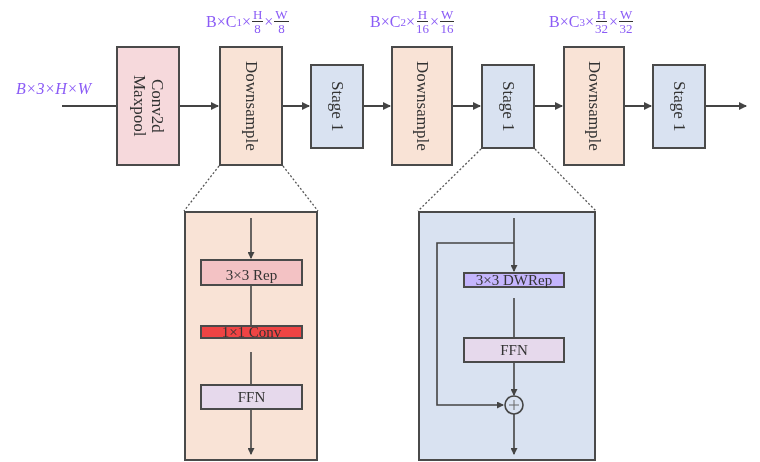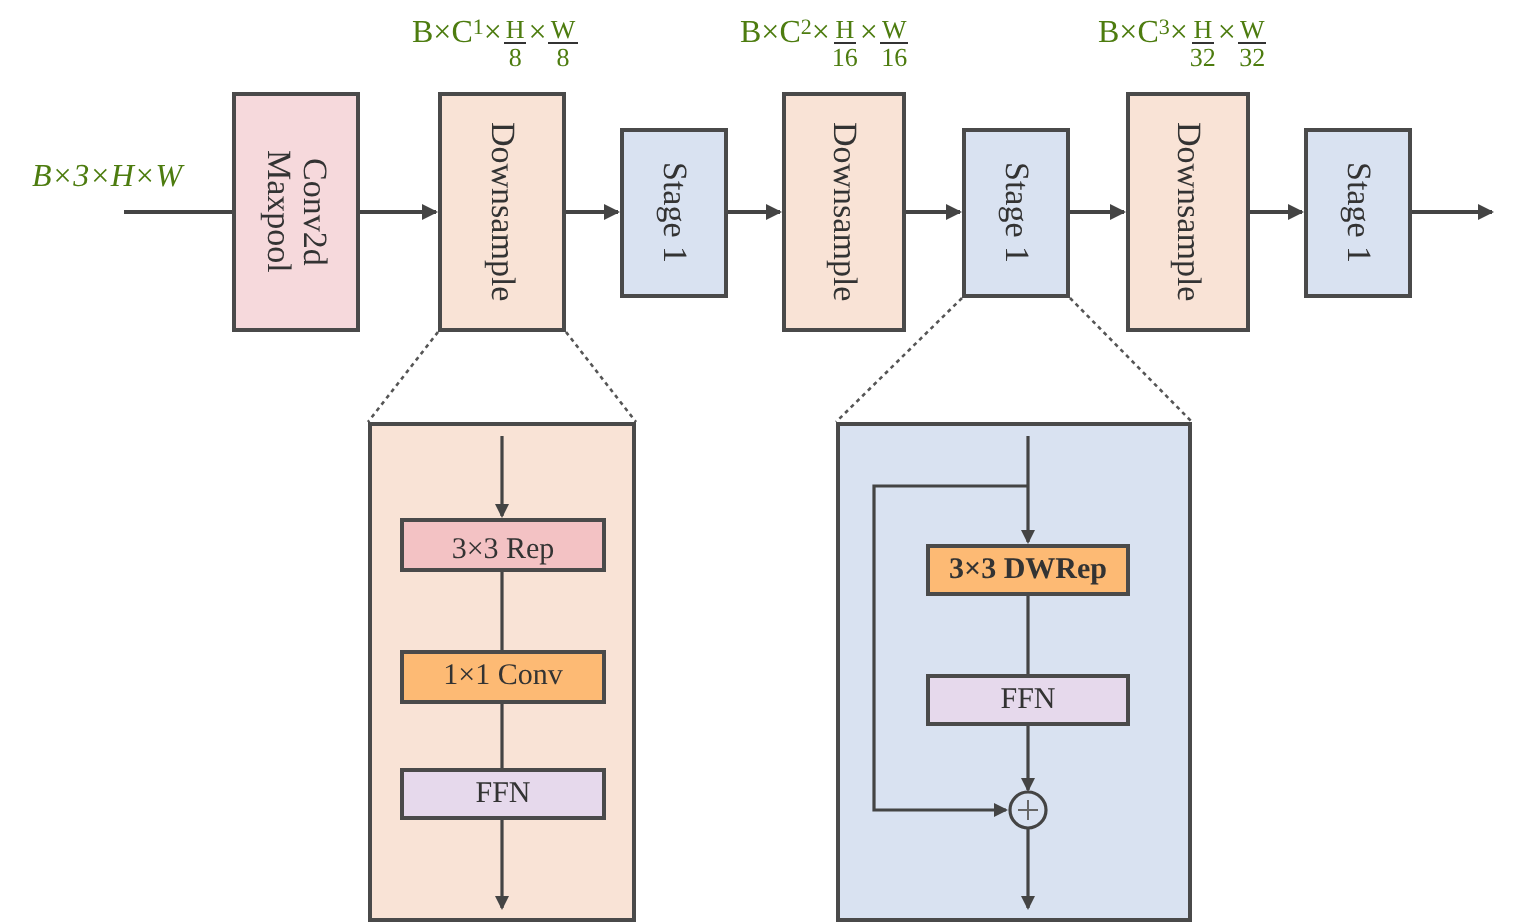--- a/index.html
+++ b/index.html
@@ -1,21 +1,21 @@
 <!DOCTYPE html>
 <html><head>
 <meta charset="utf-8">
 <style>
   html,body{margin:0;padding:0;background:#ffffff;}
   body{width:760px;height:462px;position:relative;overflow:hidden;font-family:"Liberation Serif","DejaVu Serif",serif;color:#3a3a3a;}
   svg{position:absolute;left:0;top:0;}
   .box{position:absolute;box-sizing:border-box;border:2px solid #4a4a4a;display:flex;align-items:center;justify-content:center;}
   .vtext{writing-mode:vertical-rl;font-size:17px;line-height:18px;text-align:center;color:#333;}
   .htext{font-size:15px;color:#333;white-space:nowrap;}
-  .label{position:absolute;font-size:16px;color:#4d7c0f;white-space:nowrap;display:flex;}
+  .label{position:absolute;font-size:16px;color:#8b5cf6;white-space:nowrap;display:flex;align-items:center;}
   .frac{display:inline-flex;flex-direction:column;align-items:center;font-size:13px;line-height:13px;margin:0 1px;}
   .frac .num{border-bottom:1.3px solid #333;padding:0 1px;}
   .sub{font-size:11px;vertical-align:-3px;}
 </style>
 </head>
 <body>
 
 <svg width="760" height="462">
   <defs>
     <marker id="ah" markerWidth="8" markerHeight="8" refX="7" refY="4" orient="auto" markerUnits="userSpaceOnUse">
@@ -130,25 +130,25 @@
   <line x1="514" y1="363" x2="514" y2="395" stroke="#444" stroke-width="1.6" marker-end="url(#ah2)"></line>
   <circle cx="514" cy="405" r="9" fill="#d9e2f1" stroke="#444" stroke-width="1.6"></circle>
   <line x1="509" y1="405" x2="519" y2="405" stroke="#666" stroke-width="1"></line>
   <line x1="514" y1="400" x2="514" y2="410" stroke="#666" stroke-width="1"></line>
   <line x1="514" y1="414" x2="514" y2="454" stroke="#444" stroke-width="1.6" marker-end="url(#ah2)"></line>
 </svg>
 
 <div class="box" style="left:200px;top:259px;width:103px;height:27px;background:#f3c2c4;align-items:flex-end;">
   <span class="htext">3×3 Rep</span>
 </div>
-<div class="box" style="left:200px;top:325px;width:103px;height:27px;background:#fdba74;">
+<div class="box" style="left:200px;top:325px;width:103px;height:14px;background:#ef4444;">
   <span class="htext">1×1 Conv</span>
 </div>
 <div class="box" style="left:200px;top:384px;width:103px;height:26px;background:#e6d9ec;">
   <span class="htext">FFN</span>
 </div>
 
-<div class="box" style="left:463px;top:272px;width:102px;height:26px;background:#fdba74;font-weight:bold;">
+<div class="box" style="left:463px;top:272px;width:102px;height:16px;background:#c4b5fd;">
   <span class="htext">3×3 DWRep</span>
 </div>
 <div class="box" style="left:463px;top:337px;width:102px;height:26px;background:#e6d9ec;">
   <span class="htext">FFN</span>
 </div>
 
 </body></html>

